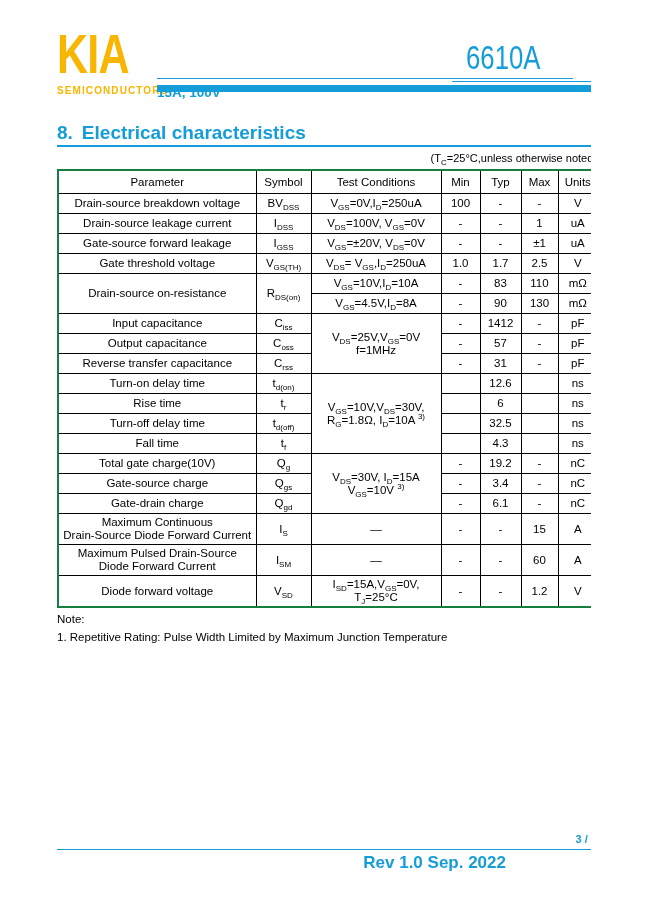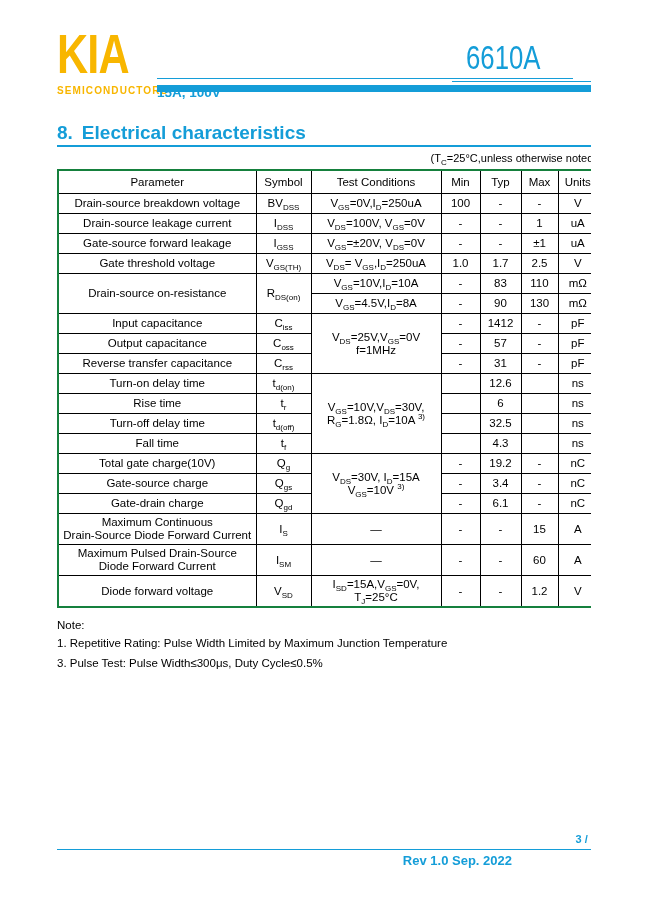--- a/index.html
+++ b/index.html
@@ -57,28 +57,28 @@
     padding:2px 2px;
     text-align:center;vertical-align:middle;
     line-height:13px;
     overflow:hidden;
   }
   table.spec th{font-weight:400;height:18px;font-size:11.5px;}
   table.spec td{height:15px;}
   td.c-param{text-align:left;padding-left:6px;}
   sub{font-size:8px;line-height:0;}
   sup{font-size:8px;line-height:0;}
-  .notes{margin-top:9px;font-size:11.5px;line-height:20px;}
+  .notes{margin-top:3px;font-size:11.5px;line-height:20px;}
   .notes .note-title{line-height:16px;}
   
   .footer-line{position:absolute;left:57px;top:849px;width:537px;height:1px;background:var(--accent);}
   .footer-page{position:absolute;left:57px;top:833px;width:540px;text-align:right;
     font-size:11px;font-weight:700;color:var(--accent);}
-  .footer-rev{position:absolute;right:79px;top:853px;
-    font-size:13px;font-weight:700;color:var(--accent);}
+  .footer-rev{position:absolute;right:85px;top:853px;
+    font-size:17px;font-weight:700;color:var(--accent);}
 </style>
 </head>
 <body>
 
 <div class="page">
 
   <div class="logo">KIA</div>
   <div class="logo-sub">SEMICONDUCTORS</div>
   <div class="subtitle">
     <div>15A, 100V</div>
@@ -278,21 +278,20 @@
             <td>-</td>
             <td>1.2</td>
             <td>V</td>
           </tr>
         </tbody>
     </table>
 
     <div class="notes">
       <div class="note-title">Note:</div>
       <div>1. Repetitive Rating: Pulse Width Limited by Maximum Junction Temperature</div>
-      <div>3. Pulse Test: Pulse Width≤300μs, Duty Cycle≤0.5%</div>
     </div>
   </div>
 
   <div class="footer-line"></div>
   <div class="footer-page">3 / 7</div>
   <div class="footer-rev">Rev 1.0 Sep. 2022</div>
 
 </div>
 
 </body></html>

